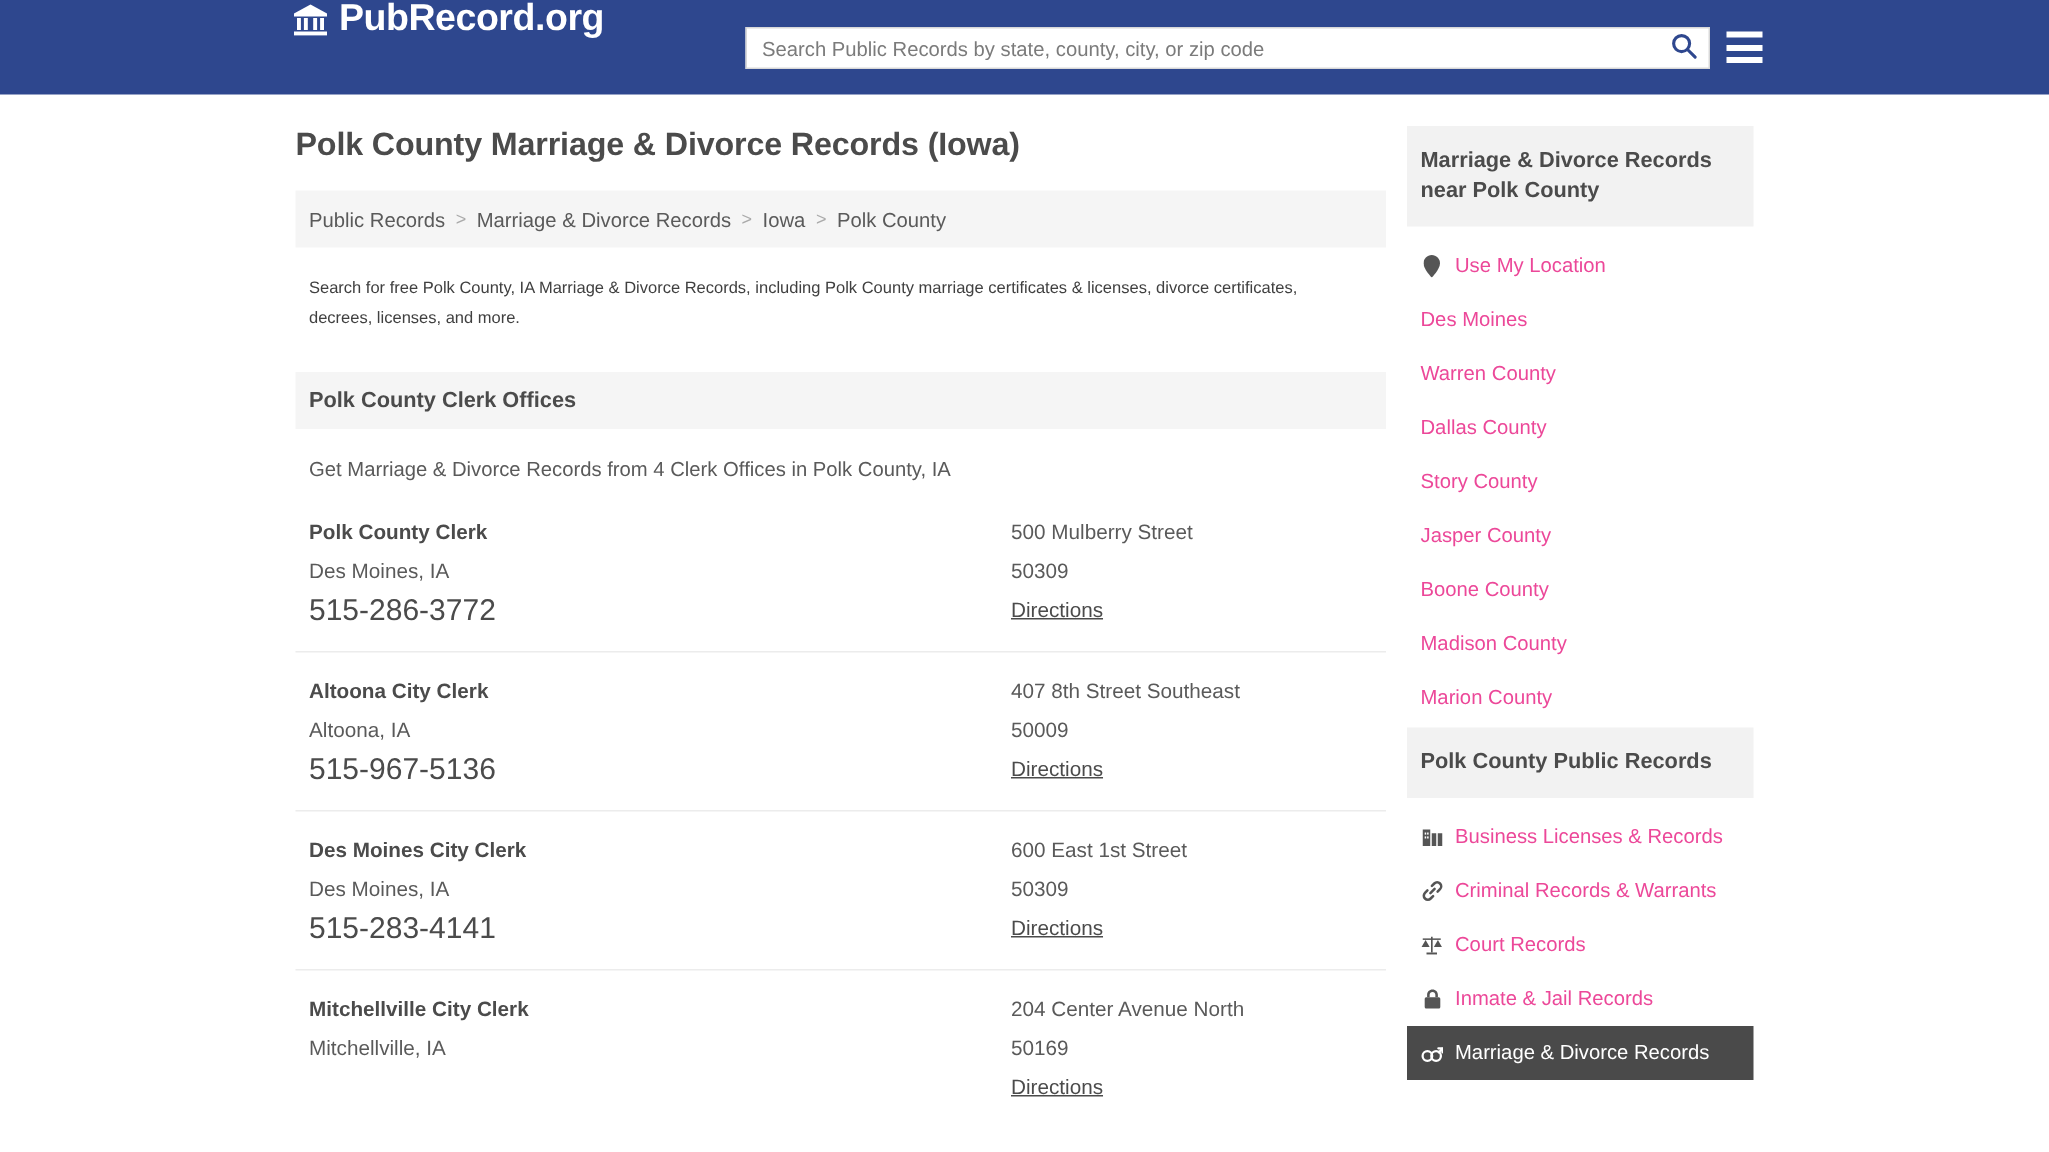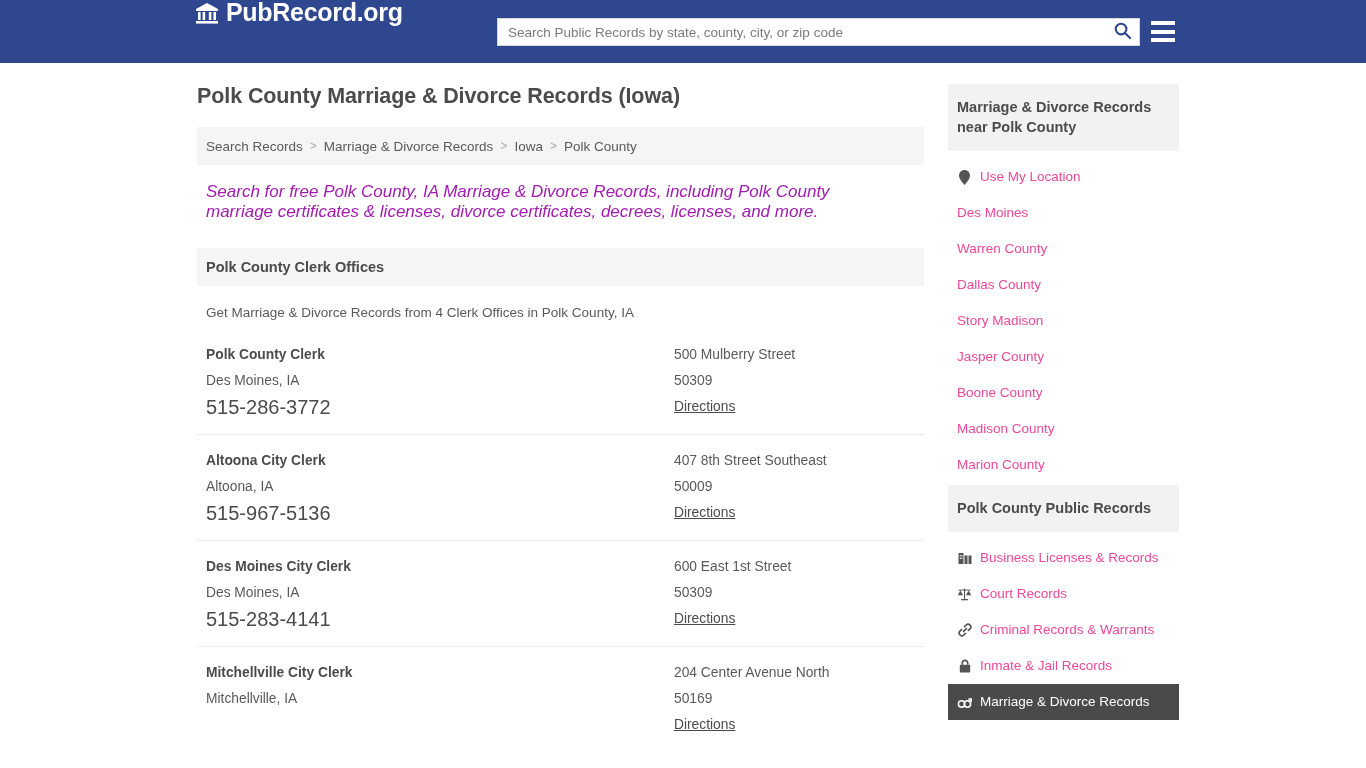--- a/index.html
+++ b/index.html
@@ -109,21 +109,21 @@
   
   .page {
     width: 1366px;
     padding-top: 21px;
   }
 
   .container {
     width: 972px;
     margin: 0 auto;
     display: flex;
-    gap: 10px;
+    gap: 0;
   }
 
   .main-col { width: 727px; flex: 0 0 727px; }
   .side-col { width: 231px; flex: 0 0 231px; margin-left: 14px; }
 
   .page-title {
     font-size: 21.5px;
     font-weight: bold;
     color: #4b4b4b;
     margin-bottom: 18px;
@@ -143,26 +143,25 @@
     color: #5a5a5a;
     text-decoration: none;
   }
   .breadcrumb .sep {
     color: #aaaaaa;
     margin: 0 7px;
     font-size: 12px;
   }
 
   .intro {
-    font-size: 17px;
+    font-size: 11px;
     line-height: 20px;
-    color: #a21caf;
+    color: #404040;
     padding: 17px 9px 0 9px;
     max-width: 690px;
-    font-style: italic;
   }
 
   
   .section-head {
     background: #f5f5f5;
     height: 38px;
     display: flex;
     align-items: center;
     padding: 0 9px;
     margin-top: 26px;
@@ -296,21 +295,21 @@
 </div>
 
 <div class="page">
   <div class="container">
 
     <div class="main-col">
 
       <h1 class="page-title">Polk County Marriage &amp; Divorce Records (Iowa)</h1>
 
       <nav class="breadcrumb">
-        <a href="#">Search Records</a>
+        <a href="#">Public Records</a>
         <span class="sep">&gt;</span>
         <a href="#">Marriage &amp; Divorce Records</a>
         <span class="sep">&gt;</span>
         <a href="#">Iowa</a>
         <span class="sep">&gt;</span>
         <a href="#">Polk County</a>
       </nav>
 
       <p class="intro">Search for free Polk County, IA Marriage &amp; Divorce Records, including Polk County marriage certificates &amp; licenses, divorce certificates, decrees, licenses, and more.</p>
 
@@ -394,21 +393,21 @@
           <a class="side-item" href="#">
             <span class="label">Des Moines</span>
           </a>
           <a class="side-item" href="#">
             <span class="label">Warren County</span>
           </a>
           <a class="side-item" href="#">
             <span class="label">Dallas County</span>
           </a>
           <a class="side-item" href="#">
-            <span class="label">Story Madison</span>
+            <span class="label">Story County</span>
           </a>
           <a class="side-item" href="#">
             <span class="label">Jasper County</span>
           </a>
           <a class="side-item" href="#">
             <span class="label">Boone County</span>
           </a>
           <a class="side-item" href="#">
             <span class="label">Madison County</span>
           </a>
@@ -433,44 +432,44 @@
                 <rect x="3.4" y="4" width="1" height="1.4" fill="#ffffff"></rect>
                 <rect x="1.8" y="6.6" width="1" height="1.4" fill="#ffffff"></rect>
                 <rect x="3.4" y="6.6" width="1" height="1.4" fill="#ffffff"></rect>
               </svg>
             </span>
             <span class="label">Business Licenses &amp; Records</span>
           </a>
 
           <a class="side-item" href="#">
             <span class="side-icon">
+              <svg width="14" height="14" viewBox="0 0 14 14" fill="none" stroke="#555555" stroke-width="1.7" stroke-linecap="round">
+                <path d="M5.6 8.4 L8.4 5.6"></path>
+                <path d="M6.6 3.6 L8.2 2 A2.6 2.6 0 0 1 12 5.8 L10.4 7.4"></path>
+                <path d="M7.4 10.4 L5.8 12 A2.6 2.6 0 0 1 2 8.2 L3.6 6.6"></path>
+              </svg>
+            </span>
+            <span class="label">Criminal Records &amp; Warrants</span>
+          </a>
+
+          <a class="side-item" href="#">
+            <span class="side-icon">
               <svg width="15" height="14" viewBox="0 0 15 14" fill="#555555">
                 <rect x="7" y="1.5" width="1.1" height="10.5"></rect>
                 <rect x="4" y="12" width="7" height="1.3"></rect>
                 <rect x="1.5" y="2.6" width="12" height="1"></rect>
                 <path d="M3.4 3.6 L0.7 8.3 L6.1 8.3 Z"></path>
                 <path d="M11.6 3.6 L8.9 8.3 L14.3 8.3 Z"></path>
               </svg>
             </span>
             <span class="label">Court Records</span>
           </a>
 
           <a class="side-item" href="#">
             <span class="side-icon">
-              <svg width="14" height="14" viewBox="0 0 14 14" fill="none" stroke="#555555" stroke-width="1.7" stroke-linecap="round">
-                <path d="M5.6 8.4 L8.4 5.6"></path>
-                <path d="M6.6 3.6 L8.2 2 A2.6 2.6 0 0 1 12 5.8 L10.4 7.4"></path>
-                <path d="M7.4 10.4 L5.8 12 A2.6 2.6 0 0 1 2 8.2 L3.6 6.6"></path>
-              </svg>
-            </span>
-            <span class="label">Criminal Records &amp; Warrants</span>
-          </a>
-
-          <a class="side-item" href="#">
-            <span class="side-icon">
               <svg width="12" height="14" viewBox="0 0 12 14" fill="#555555">
                 <path d="M6 0.6C3.9 0.6 2.4 2.1 2.4 4.2V5.8H4.1V4.2C4.1 3.05 4.9 2.3 6 2.3S7.9 3.05 7.9 4.2V5.8H9.6V4.2C9.6 2.1 8.1 0.6 6 0.6Z"></path>
                 <rect x="0.8" y="5.8" width="10.4" height="7.6" rx="1"></rect>
               </svg>
             </span>
             <span class="label">Inmate &amp; Jail Records</span>
           </a>
 
           <a class="side-item active" href="#">
             <span class="side-icon">

